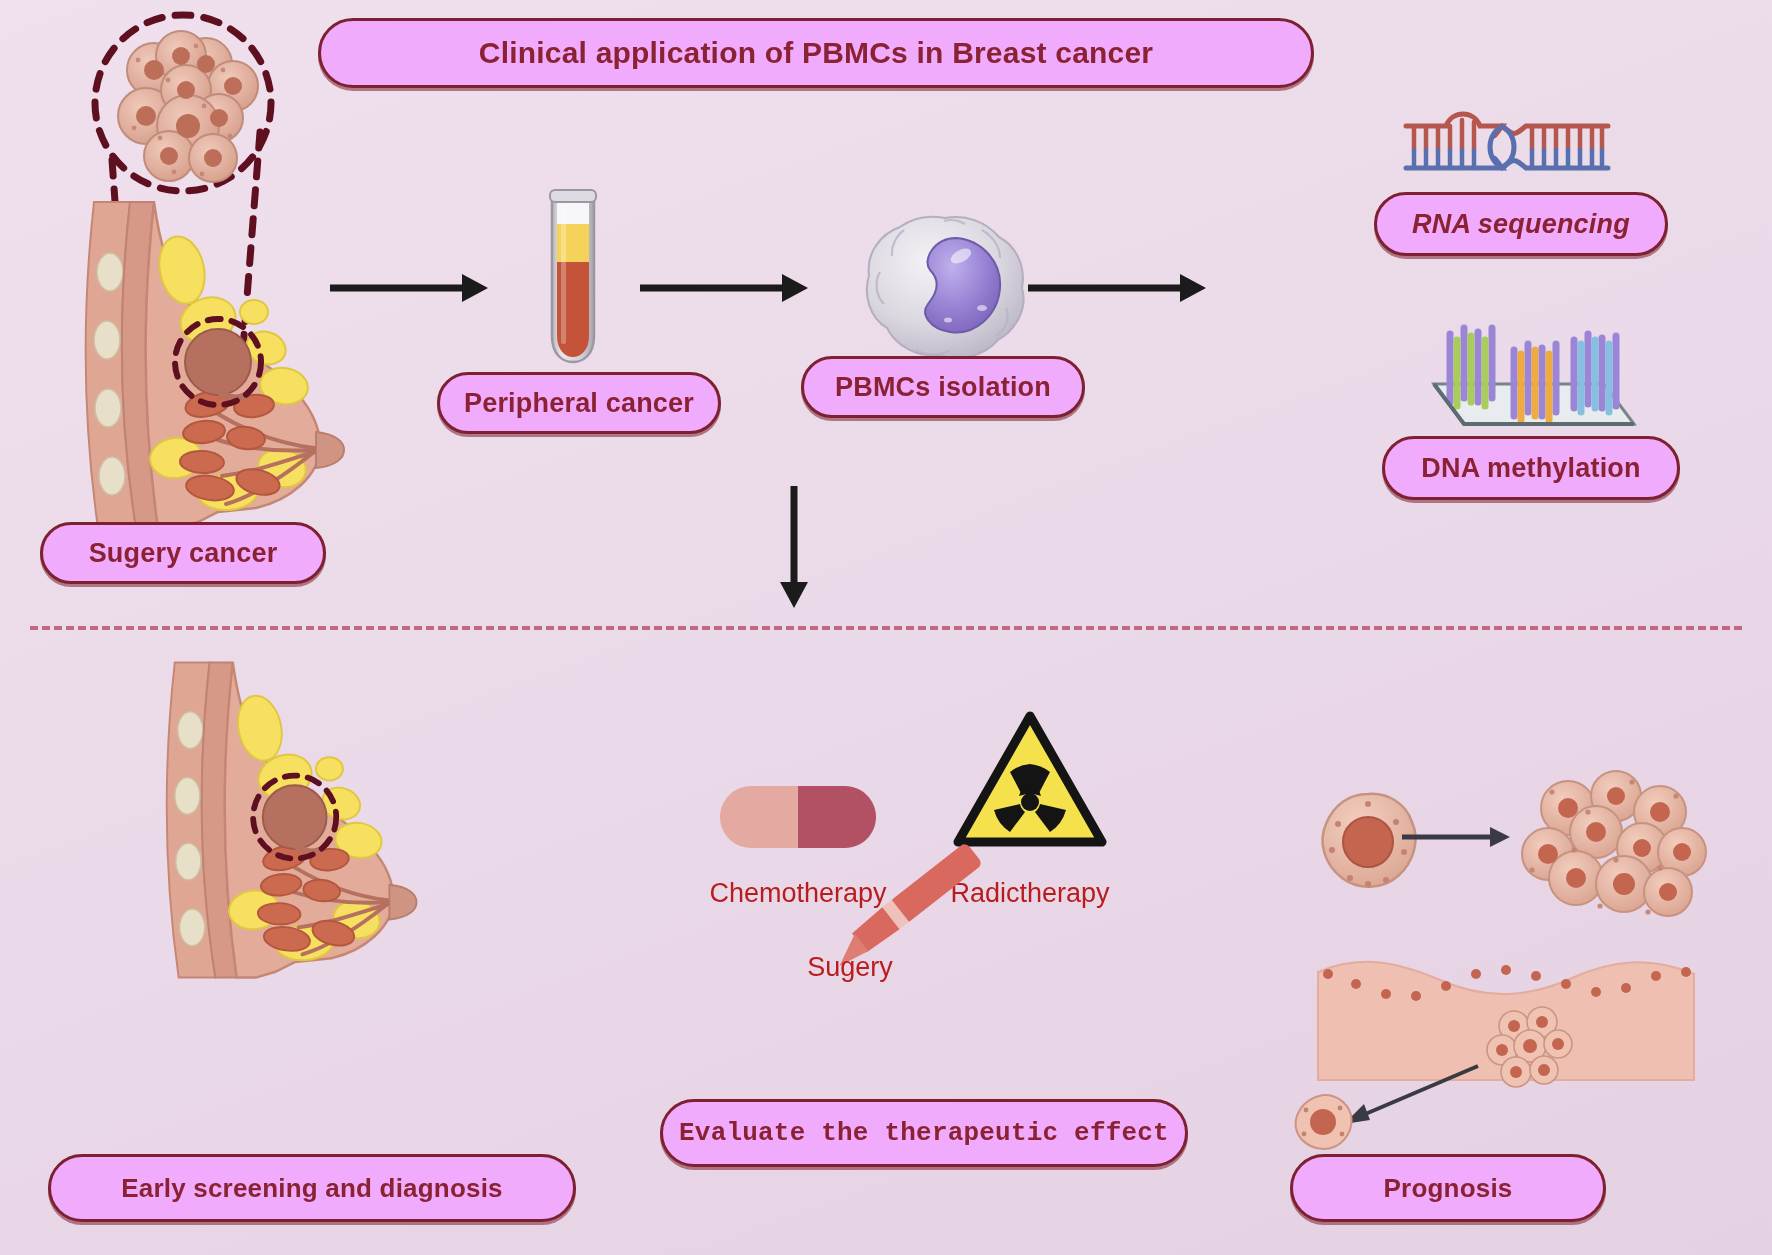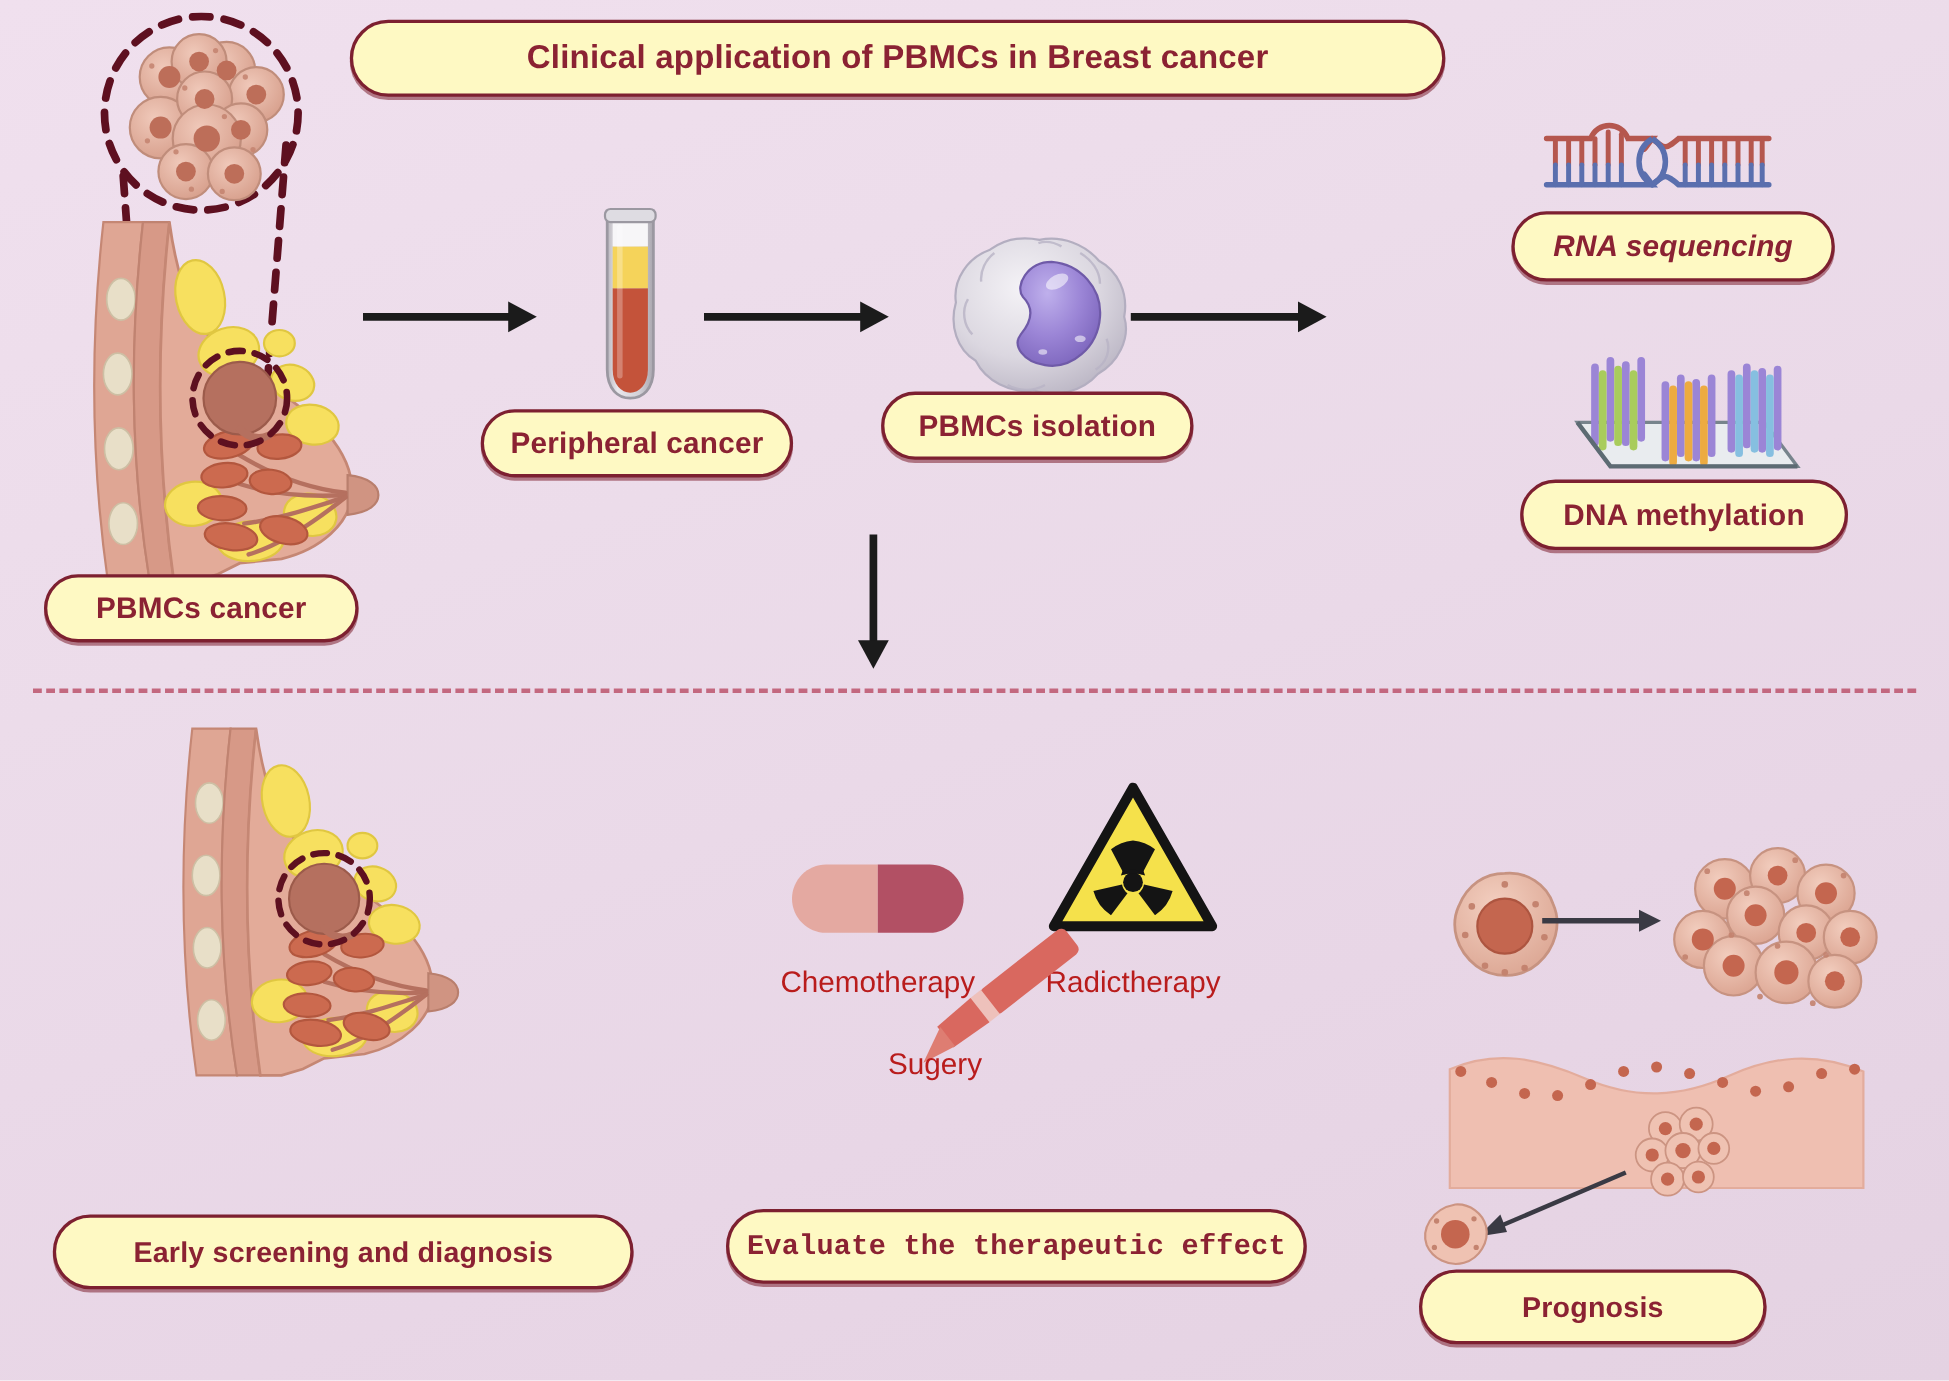--- a/index.html
+++ b/index.html
@@ -9,21 +9,21 @@
     background:linear-gradient(160deg,#f0e0ee 0%,#ecdcea 35%,#e8d6e6 70%,#e4d2e2 100%);
     overflow:hidden;position:relative;
   }
   #canvas{position:absolute;inset:0;}
   .abs{position:absolute;}
 
   
   .pill{
     position:absolute;
     display:flex;align-items:center;justify-content:center;
-    background:#fef9c3;
+    background:#f0abfc;
     border:3px solid #7d2030;
     border-radius:999px;
     color:#8b2233;
     font-weight:bold;
     box-shadow:0 3px 0 0 rgba(125,32,48,.55);
     letter-spacing:.2px;
     text-align:center;
     white-space:nowrap;
   }
   .pill-title{
@@ -177,21 +177,21 @@
       </g>
 
       <circle cx="160" cy="162" r="33" fill="#b5705f" stroke="#9c5b4b" stroke-width="2"></circle>
       <path d="M160,190 C168,198 178,200 186,196" fill="none" stroke="#b5705f" stroke-width="7" stroke-linecap="round"></path>
 
       <circle cx="160" cy="162" r="43" fill="none" stroke="#5e1020" stroke-width="6" stroke-dasharray="13 11" stroke-linecap="round"></circle>
     </svg>
   </div>
 
   <div class="pill pill-md" style="left:40px;top:522px;width:280px;height:56px;">
-    <span>PBMCs cancer</span>
+    <span>Sugery cancer</span>
   </div>
 
   <div class="abs" style="left:330px;top:268px;width:160px;height:40px;">
     <svg width="160" height="40" viewBox="0 0 160 40">
       <line x1="0" y1="20" x2="136" y2="20" stroke="#1b1b1b" stroke-width="7"></line>
       <path d="M132,6 L158,20 L132,34 Z" fill="#1b1b1b"></path>
     </svg>
   </div>
 
   <div class="abs" style="left:540px;top:186px;width:66px;height:180px;">
@@ -629,21 +629,21 @@
       <circle cx="33" cy="30" r="13" fill="#c4664f"></circle>
       <g fill="#c4836f">
         <circle cx="16" cy="18" r="2.4"></circle>
           <circle cx="50" cy="16" r="2.4"></circle>
         <circle cx="14" cy="42" r="2.4"></circle>
           <circle cx="52" cy="42" r="2.4"></circle>
       </g>
     </svg>
   </div>
 
-  <div class="pill pill-sm" style="left:48px;top:1104px;width:522px;height:62px;">
+  <div class="pill pill-sm" style="left:48px;top:1154px;width:522px;height:62px;">
     <span>Early screening and diagnosis</span>
   </div>
 
   <div class="pill pill-sm" style="left:660px;top:1099px;width:522px;height:62px;font-family:Liberation Mono, monospace;">
     <span>Evaluate the therapeutic effect</span>
   </div>
 
   <div class="pill pill-sm" style="left:1290px;top:1154px;width:310px;height:62px;">
     <span>Prognosis</span>
   </div>

